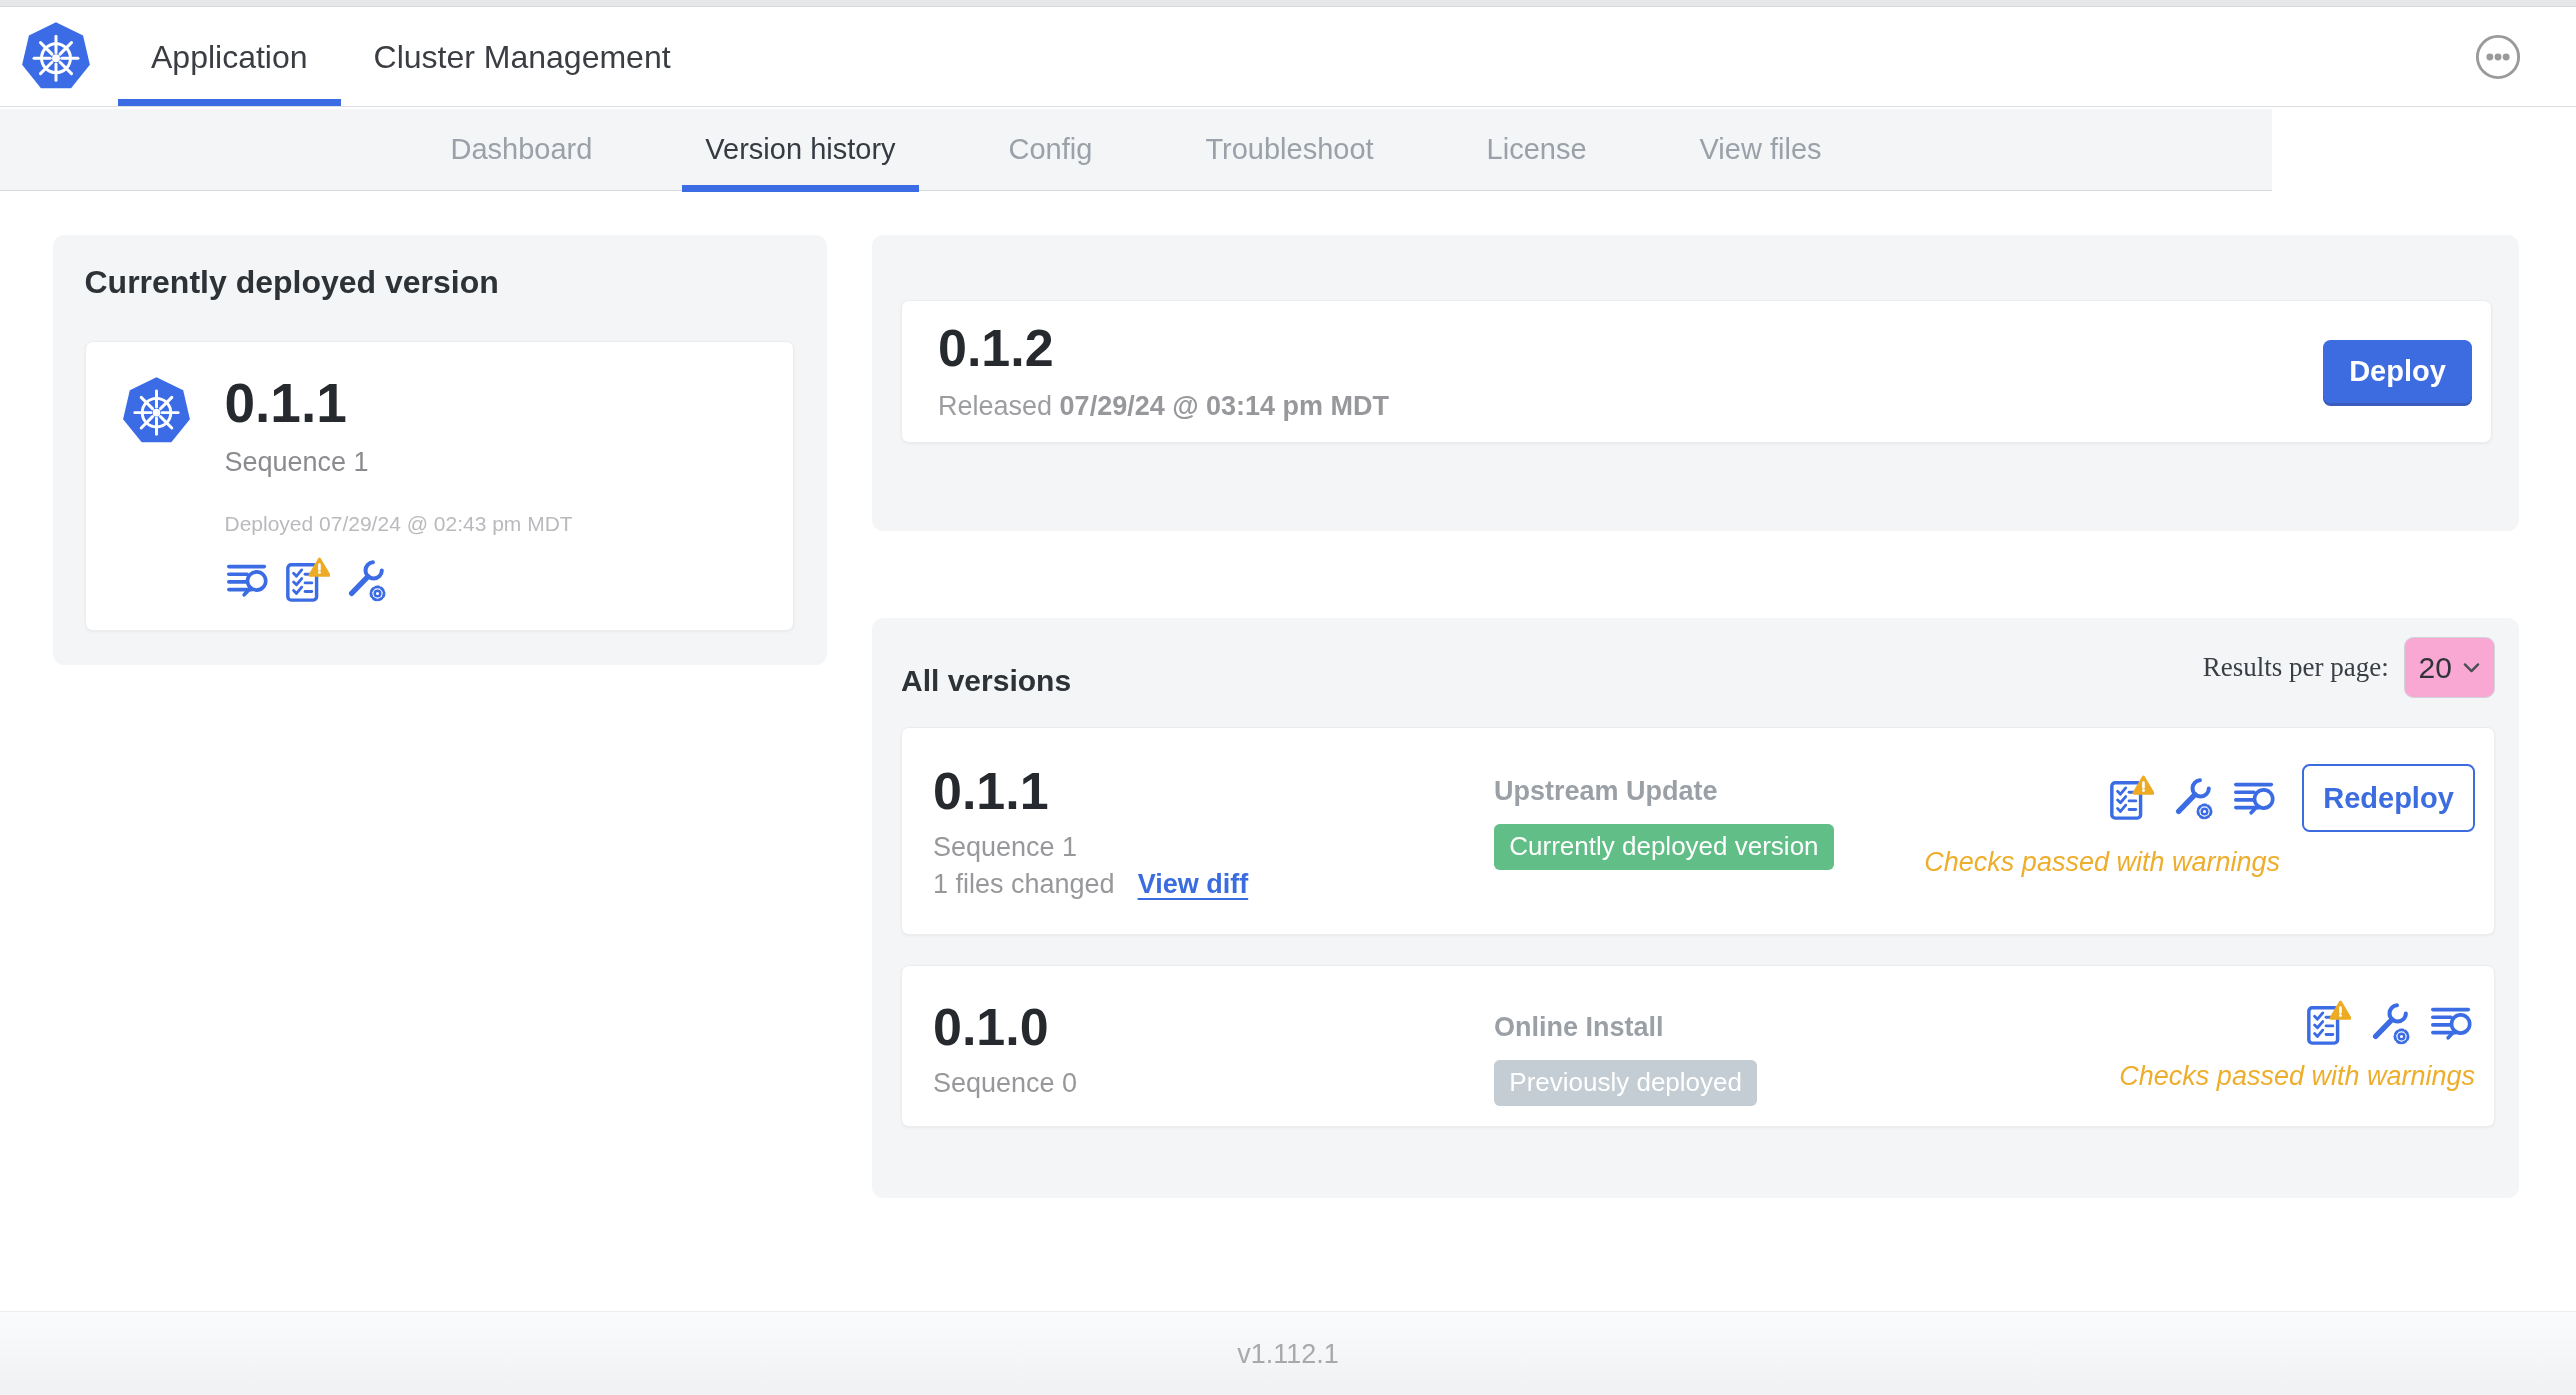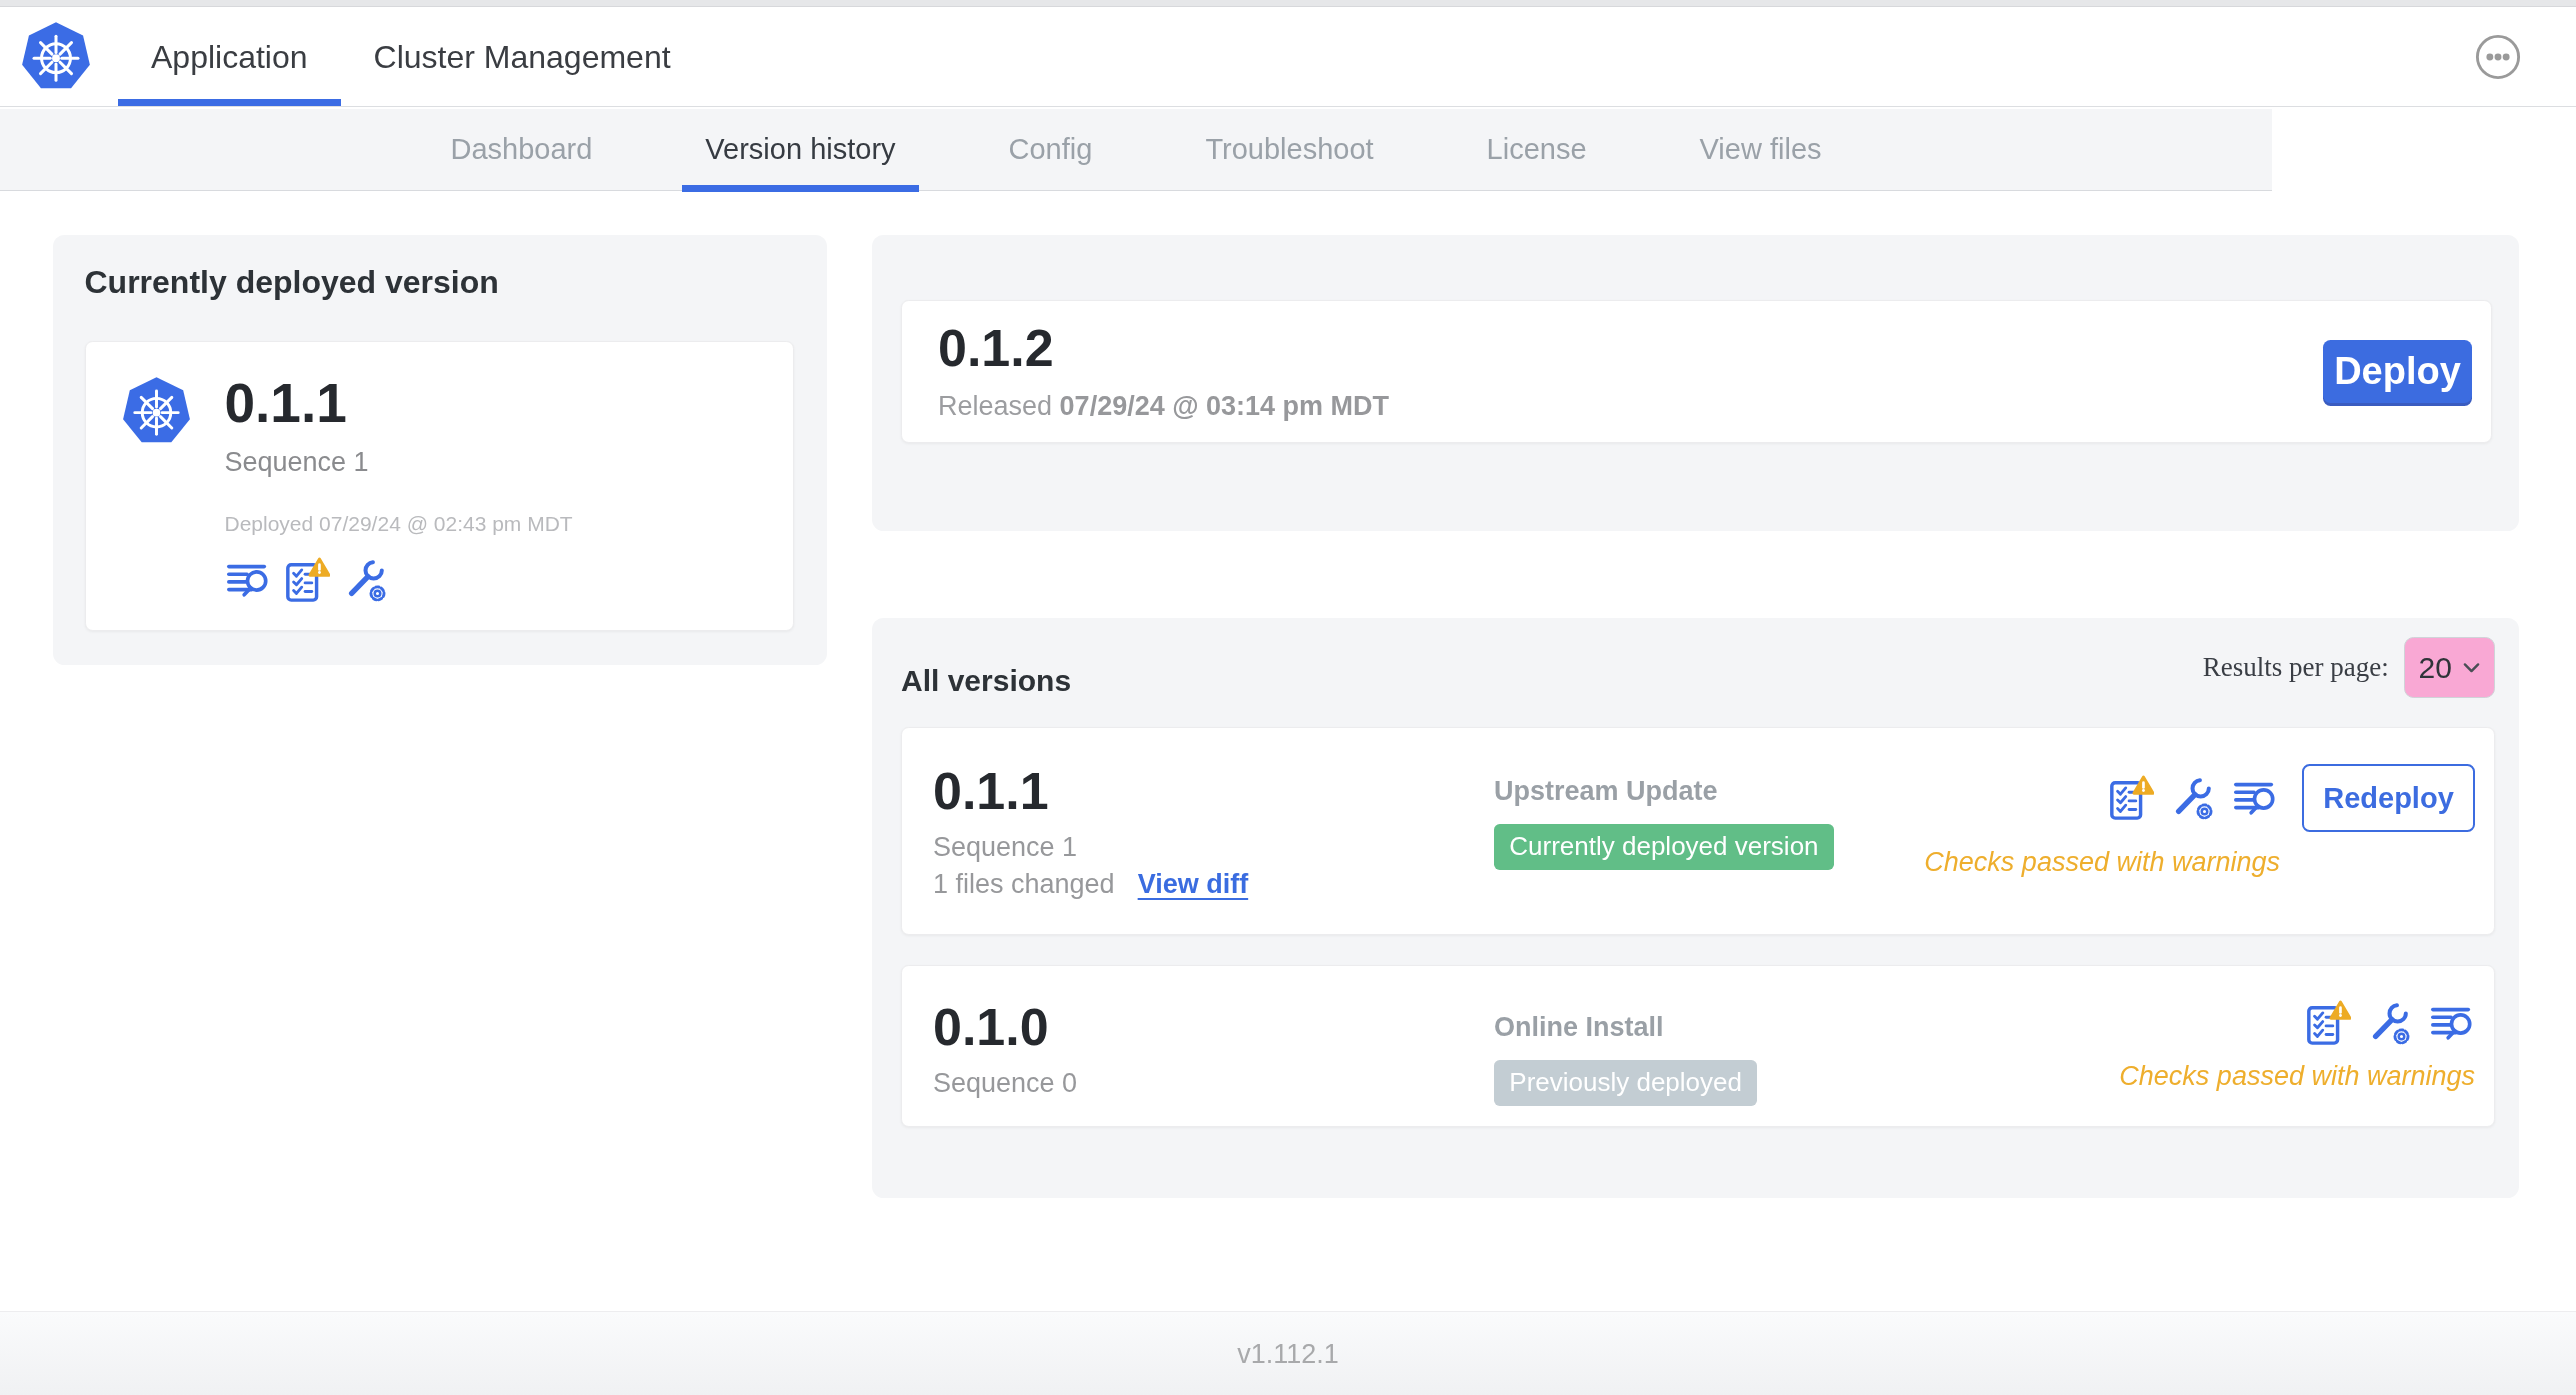--- a/index.html
+++ b/index.html
@@ -62,21 +62,21 @@
   .right-col { flex:1 1 auto; display:flex; flex-direction:column; }
 
   .updates-card { height:296px; padding:25px 27px 0 29px; }
   .section-title { font-size:30px; font-weight:600; color:#2d3237; }
   .updates-inner { margin-top:40px; height:143px; padding:21px 19px 21px 36px;
     display:flex; align-items:center; }
   .update-version { font-size:52px; font-weight:700; color:#26292e; line-height:55px; }
   .released-line { margin-top:15.3px; font-size:27px; color:#9c9da0; }
   .released-line b { font-weight:700; color:#97989b; }
   .btn-primary { margin-left:auto; width:149px; height:63px; background:#3c6ce0;
-    color:#ffffff; font-size:38px; font-weight:700; border:none; border-radius:7.6px;
+    color:#ffffff; font-size:29px; font-weight:700; border:none; border-radius:7.6px;
     box-shadow:0 2.9px 0 #3a5cc0; cursor:pointer; font-family:inherit; }
 
   .versions-card { margin-top:87px; min-height:580px; padding:19px 24px 40px 29px; }
   .versions-head { display:flex; align-items:flex-end; }
   .per-page { margin-left:auto; display:flex; align-items:center; gap:15.3px; }
   .per-page-label { font-size:27px; color:#3a3e45;font-family:Liberation Serif, serif; }
   .per-page-select { width:91px; height:61px; background:#f9a8d4;
     border:1.9px solid #d0d3d8; border-radius:9.5px; display:flex; align-items:center;
     justify-content:center; gap:11.5px; font-size:30px; color:#2f3338; cursor:pointer; }
 

